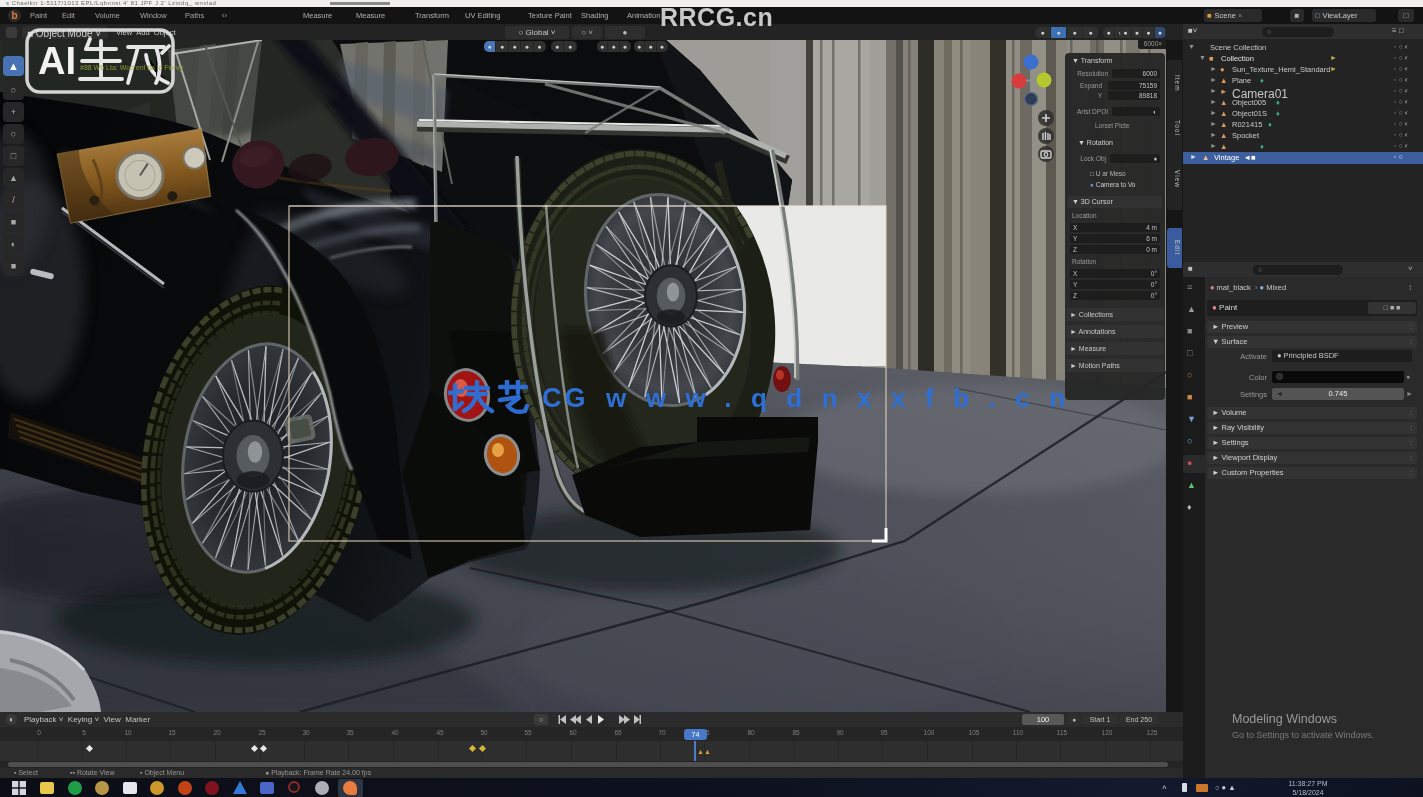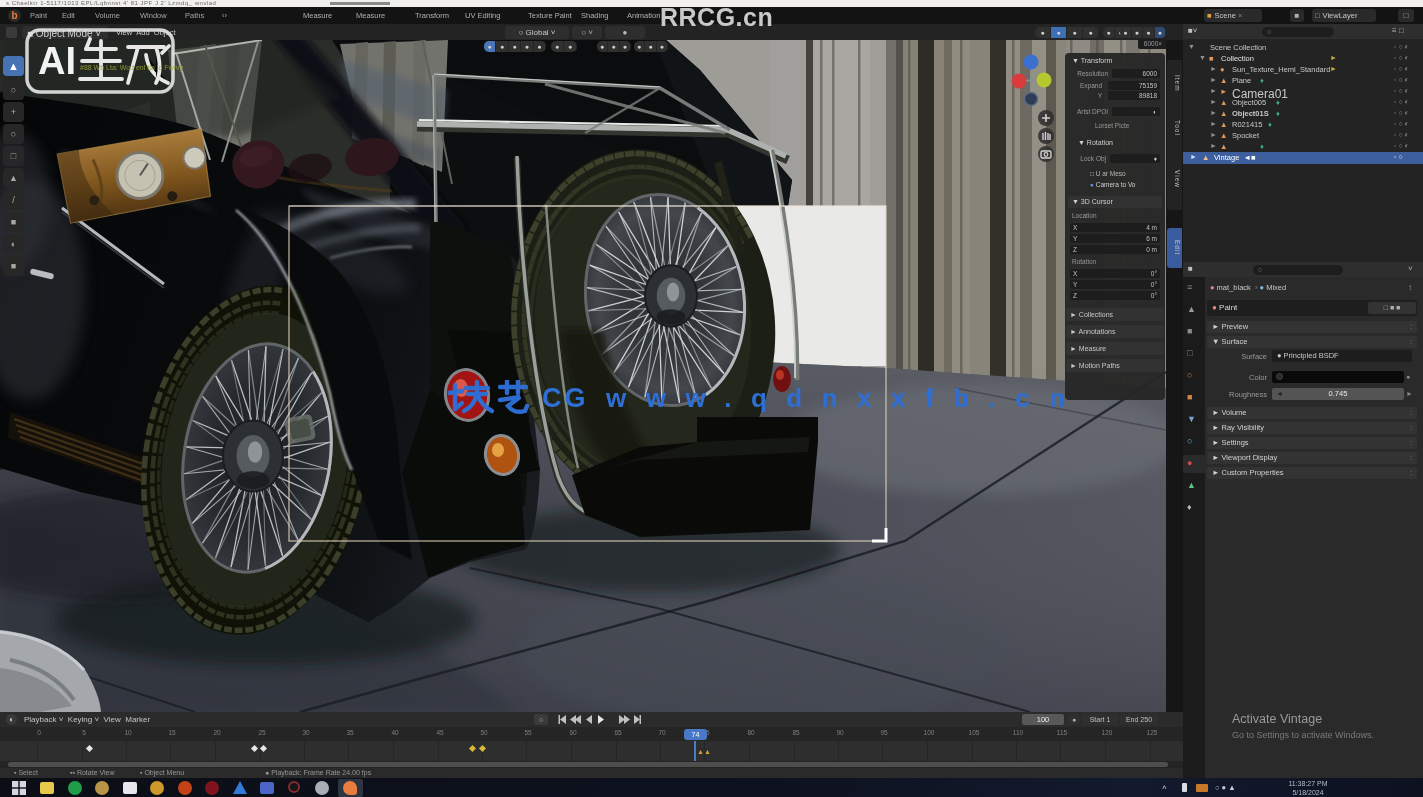--- a/index.html
+++ b/index.html
@@ -864,21 +864,21 @@
     <div style="position:absolute;left:1220px;top:87px;font-size:7.5px;color:#e0985a;">►</div>
     <div style="position:absolute;left:1232px;top:87px;font-size:12px;color:#c8c8c8;white-space:nowrap;">Camera01</div>
     <div style="position:absolute;left:1394px;top:87px;font-size:7px;color:#8a8a8a;">◦ ○ ◐</div>
     <div style="position:absolute;left:1210px;top:98px;font-size:7px;color:#909090;">►</div>
     <div style="position:absolute;left:1220px;top:98px;font-size:7.5px;color:#e0985a;">▲</div>
     <div style="position:absolute;left:1232px;top:98px;font-size:7.5px;color:#c8c8c8;white-space:nowrap;">Object005</div>
     <div style="position:absolute;left:1276px;top:98px;font-size:7.5px;color:#3aaa8a;">♦</div>
     <div style="position:absolute;left:1394px;top:98px;font-size:7px;color:#8a8a8a;">◦ ○ ◐</div>
     <div style="position:absolute;left:1210px;top:109px;font-size:7px;color:#909090;">►</div>
     <div style="position:absolute;left:1220px;top:109px;font-size:7.5px;color:#e0985a;">▲</div>
-    <div style="position:absolute;left:1232px;top:109px;font-size:7.5px;color:#c8c8c8;white-space:nowrap;font-weight:bold;">Object01S</div>
+    <div style="position:absolute;left:1232px;top:109px;font-size:7.5px;color:#c8c8c8;white-space:nowrap;">Object01S</div>
     <div style="position:absolute;left:1276px;top:109px;font-size:7.5px;color:#3aaa8a;">♦</div>
     <div style="position:absolute;left:1394px;top:109px;font-size:7px;color:#8a8a8a;">◦ ○ ◐</div>
     <div style="position:absolute;left:1210px;top:120px;font-size:7px;color:#909090;">►</div>
     <div style="position:absolute;left:1220px;top:120px;font-size:7.5px;color:#e0985a;">▲</div>
     <div style="position:absolute;left:1232px;top:120px;font-size:7.5px;color:#c8c8c8;white-space:nowrap;">R021415</div>
     <div style="position:absolute;left:1268px;top:120px;font-size:7.5px;color:#3aaa8a;">♦</div>
     <div style="position:absolute;left:1394px;top:120px;font-size:7px;color:#8a8a8a;">◦ ○ ◐</div>
     <div style="position:absolute;left:1210px;top:131px;font-size:7px;color:#909090;">►</div>
     <div style="position:absolute;left:1220px;top:131px;font-size:7.5px;color:#e0985a;">▲</div>
     <div style="position:absolute;left:1232px;top:131px;font-size:7.5px;color:#c8c8c8;white-space:nowrap;">Spocket</div>
@@ -912,36 +912,36 @@
     <div style="position:absolute;left:1187px;top:458px;font-size:9px;color:#d04848;">●</div>
     <div style="position:absolute;left:1187px;top:480px;font-size:9px;color:#58c878;">▲</div>
     <div style="position:absolute;left:1187px;top:502px;font-size:9px;color:#b8b8b8;">♦</div>
     <div style="position:absolute;left:1210px;top:283px;font-size:7.5px;color:#c8c8c8;"><span style="color:#e08888;">●</span> mat_black &nbsp;<span style="color:#888;">›</span> <span style="color:#88b8d8;">●</span> Mixed</div>
     <div style="position:absolute;left:1408px;top:283px;font-size:8px;color:#909090;">↕</div>
     <div style="position:absolute;left:1207px;top:300px;width:210px;height:16px;background:#1e1e1e;border-radius:3px;"></div>
     <div style="position:absolute;left:1212px;top:303px;font-size:8px;color:#d8d8d8;"><span style="color:#e08888;">●</span> Paint</div>
     <div style="position:absolute;left:1368px;top:302px;width:48px;height:12px;background:#333;border-radius:2px;font-size:7px;color:#b0b0b0;text-align:center;line-height:12px;">□ ■ ■</div>
     <div style="position:absolute;left:1207px;top:321px;width:210px;height:12px;background:#333333;border-radius:2px;font-size:7.5px;color:#d0d0d0;padding-left:5px;line-height:12px;">► Preview<span style="float:right;padding-right:5px;color:#808080;">:</span></div>
     <div style="position:absolute;left:1207px;top:336px;width:210px;height:12px;background:#333333;border-radius:2px;font-size:7.5px;color:#d0d0d0;padding-left:5px;line-height:12px;">▼ Surface<span style="float:right;padding-right:5px;color:#808080;">:</span></div>
-    <div style="position:absolute;left:1207px;top:352px;width:60px;font-size:7.5px;color:#9a9a9a;text-align:right;">Surface</div>
+    <div style="position:absolute;left:1207px;top:352px;width:60px;font-size:7.5px;color:#9a9a9a;text-align:right;">Activate</div>
     <div style="position:absolute;left:1272px;top:350px;width:140px;height:12px;background:#1d1d1d;border-radius:2px;font-size:7.5px;color:#c8c8c8;line-height:12px;padding-left:5px;">● Principled BSDF</div>
     <div style="position:absolute;left:1207px;top:373px;width:60px;font-size:7.5px;color:#9a9a9a;text-align:right;">Color</div>
     <div style="position:absolute;left:1272px;top:371px;width:132px;height:12px;background:#0a0a0a;border-radius:2px;"></div>
     <div style="position:absolute;left:1276px;top:373px;width:7px;height:7px;border-radius:4px;background:#2a2a2a;border:1px solid #444;"></div>
     <div style="position:absolute;left:1406px;top:373px;font-size:7px;color:#888;">●</div>
-    <div style="position:absolute;left:1207px;top:390px;width:60px;font-size:7.5px;color:#9a9a9a;text-align:right;">Roughness</div>
+    <div style="position:absolute;left:1207px;top:390px;width:60px;font-size:7.5px;color:#9a9a9a;text-align:right;">Settings</div>
     <div style="position:absolute;left:1272px;top:388px;width:132px;height:12px;background:#545454;border-radius:2px;font-size:7.5px;color:#e8e8e8;text-align:center;line-height:12px;">0.745</div>
     <div style="position:absolute;left:1276px;top:390px;font-size:7px;color:#222;">◄</div>
     <div style="position:absolute;left:1406px;top:390px;font-size:7px;color:#888;">►</div>
     <div style="position:absolute;left:1207px;top:407px;width:210px;height:12px;background:#333333;border-radius:2px;font-size:7.5px;color:#d0d0d0;padding-left:5px;line-height:12px;">► Volume<span style="float:right;padding-right:5px;color:#808080;">:</span></div>
     <div style="position:absolute;left:1207px;top:422px;width:210px;height:12px;background:#333333;border-radius:2px;font-size:7.5px;color:#d0d0d0;padding-left:5px;line-height:12px;">► Ray Visibility<span style="float:right;padding-right:5px;color:#808080;">:</span></div>
     <div style="position:absolute;left:1207px;top:437px;width:210px;height:12px;background:#333333;border-radius:2px;font-size:7.5px;color:#d0d0d0;padding-left:5px;line-height:12px;">► Settings<span style="float:right;padding-right:5px;color:#808080;">:</span></div>
     <div style="position:absolute;left:1207px;top:452px;width:210px;height:12px;background:#333333;border-radius:2px;font-size:7.5px;color:#d0d0d0;padding-left:5px;line-height:12px;">► Viewport Display<span style="float:right;padding-right:5px;color:#808080;">:</span></div>
     <div style="position:absolute;left:1207px;top:467px;width:210px;height:12px;background:#333333;border-radius:2px;font-size:7.5px;color:#d0d0d0;padding-left:5px;line-height:12px;">► Custom Properties<span style="float:right;padding-right:5px;color:#808080;">:</span></div>
-    <div style="position:absolute;left:1232px;top:712px;font-size:12.5px;color:#9a9a9a;">Activate Vintage</div>
+    <div style="position:absolute;left:1232px;top:712px;font-size:12.5px;color:#9a9a9a;">Modeling Windows</div>
     <div style="position:absolute;left:1232px;top:730px;font-size:9px;color:#7a7a7a;">Go to Settings to activate Windows.</div>
     <div style="position:absolute;left:0;top:712px;width:1183px;height:15px;background:#2b2b2b;"></div>
     <div style="position:absolute;left:6px;top:714px;width:11px;height:11px;border-radius:6px;background:#3a3a3a;color:#d0d0d0;font-size:8px;text-align:center;line-height:11px;">◐</div>
     <div style="position:absolute;left:24px;top:715px;font-size:8px;color:#c4c4c4;">Playback ˅ &nbsp;Keying ˅ &nbsp;View &nbsp;Marker</div>
     <svg style="position:absolute;left:558px;top:714px;" width="84" height="11" viewBox="0 0 84 11">
 <g fill="#c0c0c0">
         <path d="M1,1 L1,10 M2,5.5 L8,1 L8,10 Z"></path>
         <rect x="0.5" y="1" width="1.5" height="9"></rect>
 <path d="M12,5.5 L18,1 L18,10 Z"></path>
         <path d="M17,5.5 L23,1 L23,10 Z"></path>

